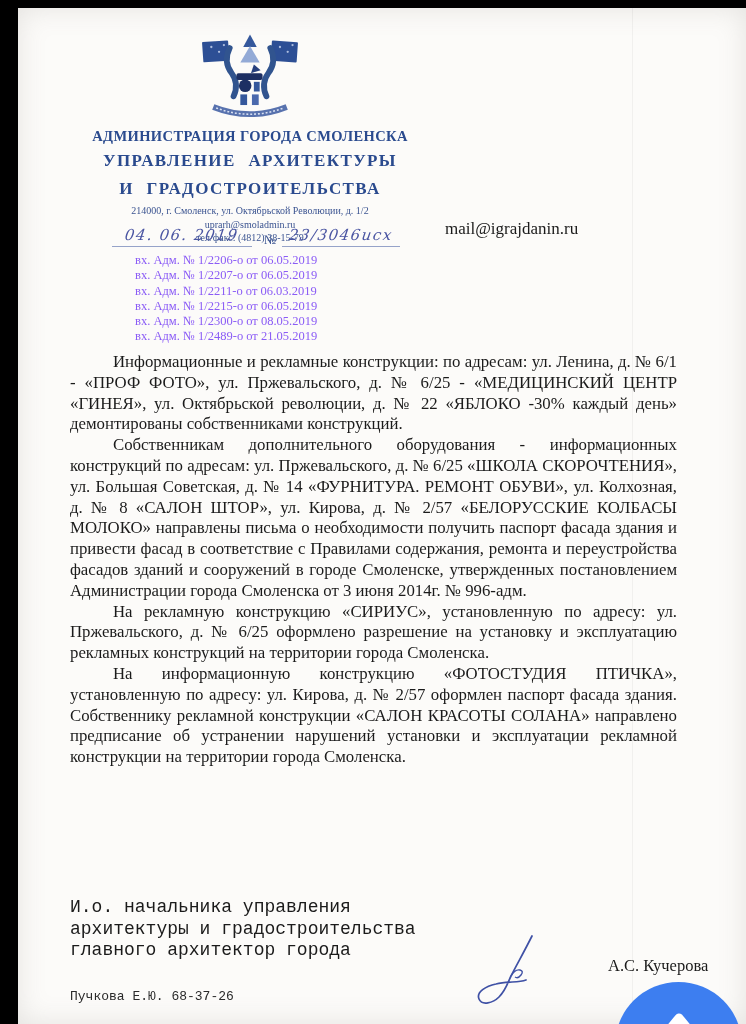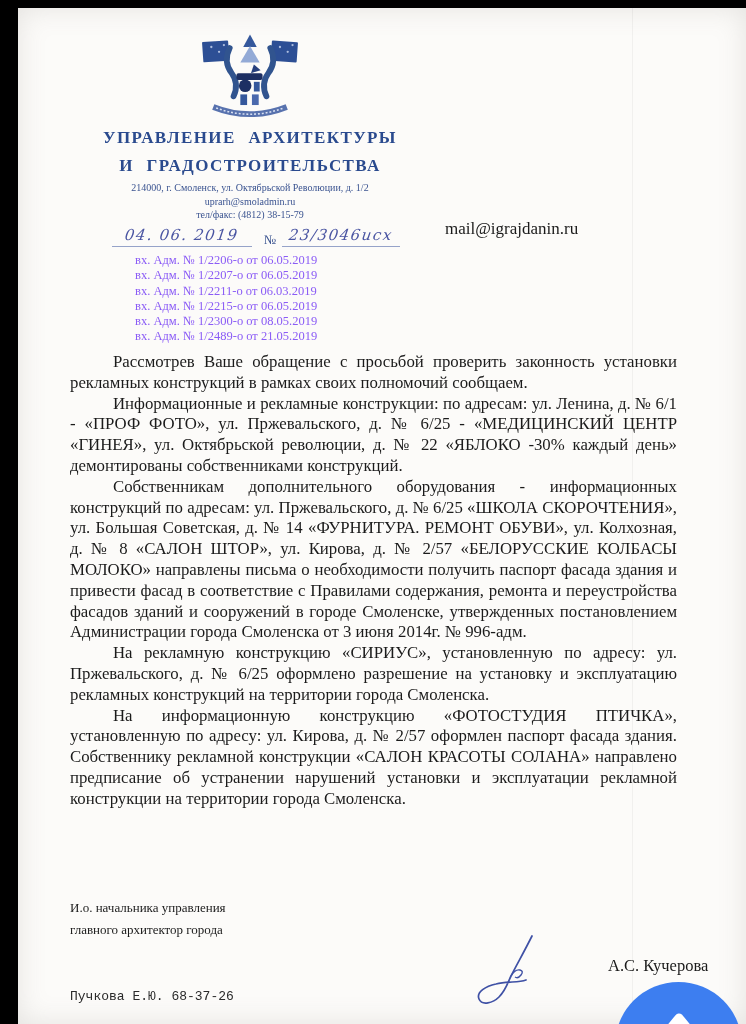--- a/index.html
+++ b/index.html
@@ -29,21 +29,21 @@
 
   
   .incoming{position:absolute;left:117px;top:245px;font-size:12.5px;line-height:15.3px;color:#8b5cf6;}
 
   
   .body-text{position:absolute;left:52px;top:344px;width:607px;font-size:16.8px;line-height:20.8px;
              text-align:justify;color:#1b1b1b;}
   .body-text p{margin:0;text-indent:43px;}
 
   
-  .sig-title{position:absolute;left:52px;top:889px;font-size:13px;line-height:21.5px;color:#1b1b1b;}
+  .sig-title{position:absolute;left:52px;top:889px;font-size:18px;line-height:21.5px;color:#1b1b1b;font-family:Liberation Mono, monospace;}
   .sig-autograph{position:absolute;left:448px;top:922px;}
   .sig-name{position:absolute;left:590px;top:948px;font-size:16.5px;color:#1b1b1b;}
   .executor{position:absolute;left:52px;top:981px;font-size:13px;color:#2a2a2a;font-family:Liberation Mono, monospace;}
 
   
   .fab{position:absolute;left:597px;top:974px;width:127px;height:127px;border:none;cursor:pointer;
        border-radius:50%;background:#3d7ef0;padding:0;}
   .fab svg{position:absolute;left:50%;top:26px;transform:translateX(-50%);}
 </style>
 </head>
@@ -78,20 +78,21 @@
         <path d="M64 33 l7 6 -10 3 z" fill="#27407e"></path>
         <rect x="46" y="42" width="27" height="7" rx="2" fill="#1d2f63"></rect>
         <circle cx="55" cy="55" r="6.5" fill="#1d2f63"></circle>
         <rect x="64" y="51" width="6" height="10" fill="#35589c"></rect>
         <rect x="50" y="64" width="7" height="11" fill="#35589c"></rect>
         <rect x="62" y="64" width="7" height="11" fill="#4a69ad"></rect>
 
         <path d="M22 77 q38 15 76 0" fill="none" stroke="#5872ae" stroke-width="6"></path>
         <path d="M25 78 q35 13 70 0" fill="none" stroke="#d9e1f2" stroke-width="1.6" stroke-dasharray="2 2"></path>
       </svg>
+      <div class="org-name">АДМИНИСТРАЦИЯ ГОРОДА СМОЛЕНСКА</div>
       <div class="dept">УПРАВЛЕНИЕ АРХИТЕКТУРЫ</div>
       <div class="dept" style="margin-top:9px;">И ГРАДОСТРОИТЕЛЬСТВА</div>
       <div class="contact">
         <div>214000, г. Смоленск, ул. Октябрьской Революции, д. 1/2</div>
         <div>uprarh@smoladmin.ru</div>
         <div>тел/факс: (4812) 38-15-79</div>
       </div>
     </div>
 
     <div class="hw-date">
@@ -106,29 +107,29 @@
     <div class="incoming">
       <div>вх. Адм.  № 1/2206-о от 06.05.2019</div>
       <div>вх. Адм.  № 1/2207-о от 06.05.2019</div>
       <div>вх. Адм.  № 1/2211-о от 06.03.2019</div>
       <div>вх. Адм.  № 1/2215-о от 06.05.2019</div>
       <div>вх. Адм.  № 1/2300-о от 08.05.2019</div>
       <div>вх. Адм.  № 1/2489-о от 21.05.2019</div>
     </div>
 
     <div class="body-text">
-      <p>Рассмотрев Ваше обращение с просьбой проверить законность установки рекламных конструкций в рамках своих полномочий сообщаем.</p>
       <p>Информационные и рекламные конструкции: по адресам: ул. Ленина, д. № 6/1 - «ПРОФ ФОТО», ул. Пржевальского, д. № 6/25 - «МЕДИЦИНСКИЙ ЦЕНТР «ГИНЕЯ», ул. Октябрьской революции, д. № 22 «ЯБЛОКО -30% каждый день» демонтированы собственниками конструкций.</p>
       <p>Собственникам дополнительного оборудования - информационных конструкций по адресам: ул. Пржевальского, д. № 6/25 «ШКОЛА СКОРОЧТЕНИЯ», ул. Большая Советская, д. № 14 «ФУРНИТУРА. РЕМОНТ ОБУВИ», ул. Колхозная, д. № 8 «САЛОН ШТОР», ул. Кирова, д. № 2/57 «БЕЛОРУССКИЕ КОЛБАСЫ МОЛОКО» направлены письма о необходимости получить паспорт фасада здания и привести фасад в соответствие с Правилами содержания, ремонта и переустройства фасадов зданий и сооружений в городе Смоленске, утвержденных постановлением Администрации города Смоленска от 3 июня 2014г. № 996-адм.</p>
       <p>На рекламную конструкцию «СИРИУС», установленную по адресу: ул. Пржевальского, д. № 6/25 оформлено разрешение на установку и эксплуатацию рекламных конструкций на территории города Смоленска.</p>
       <p>На информационную конструкцию «ФОТОСТУДИЯ ПТИЧКА», установленную по адресу: ул. Кирова, д. № 2/57 оформлен паспорт фасада здания. Собственнику рекламной конструкции «САЛОН КРАСОТЫ СОЛАНА» направлено предписание об устранении нарушений установки и эксплуатации рекламной конструкции на территории города Смоленска.</p>
     </div>
 
     <div class="sig-title">
       <div>И.о. начальника управления</div>
+      <div>архитектуры и градостроительства</div>
       <div>главного архитектор города</div>
     </div>
 
     <svg class="sig-autograph" width="86" height="84" viewBox="0 0 86 84">
       <path d="M66 6 C 58 22, 50 36, 45 46 C 42 52, 40 60, 33 67 C 27 73, 16 76, 13 69
                C 10 62, 20 56, 30 54 C 42 51, 52 53, 60 50" fill="none" stroke="#3f51a5" stroke-width="1.7" stroke-linecap="round"></path>
       <path d="M45 46 q4 -7 9 -6 q4 1 1 5 q-3 4 -6 2" fill="none" stroke="#3f51a5" stroke-width="1.4"></path>
     </svg>
 
     <div class="sig-name">А.С. Кучерова</div>

